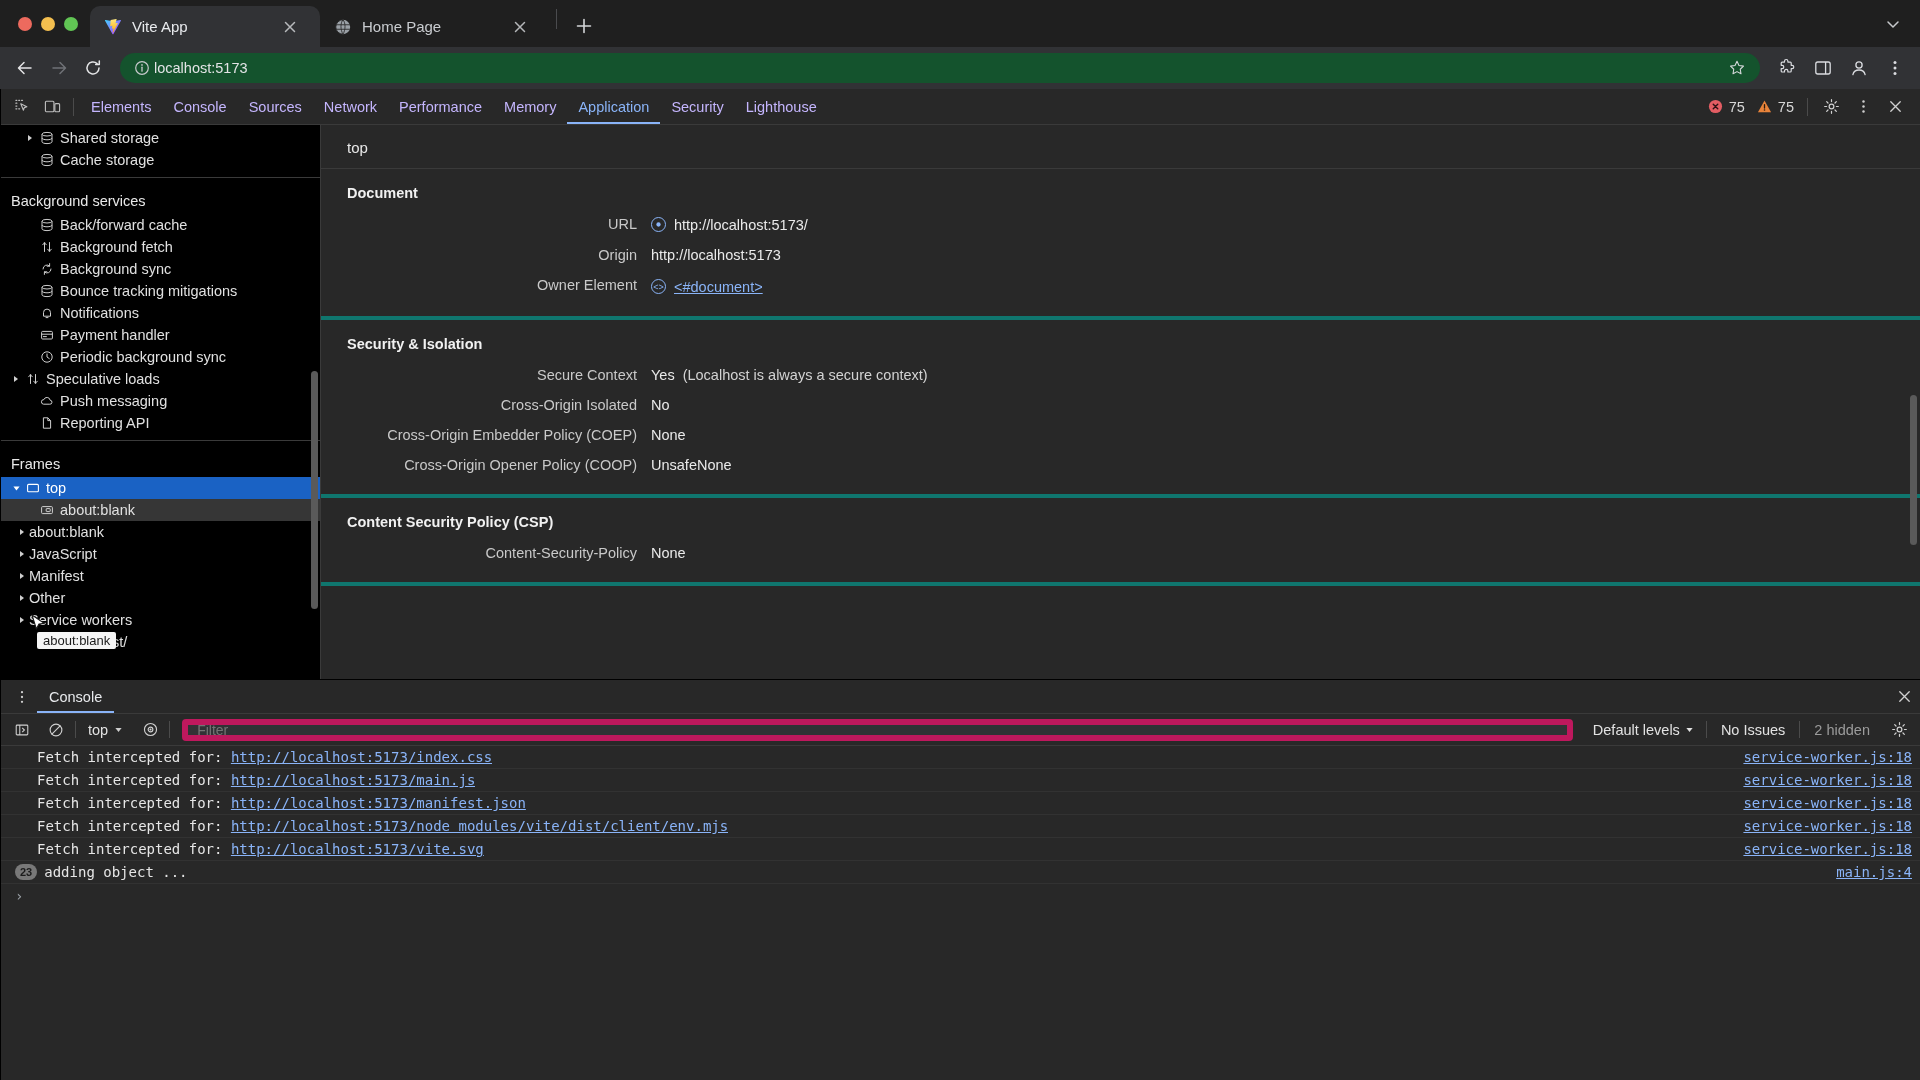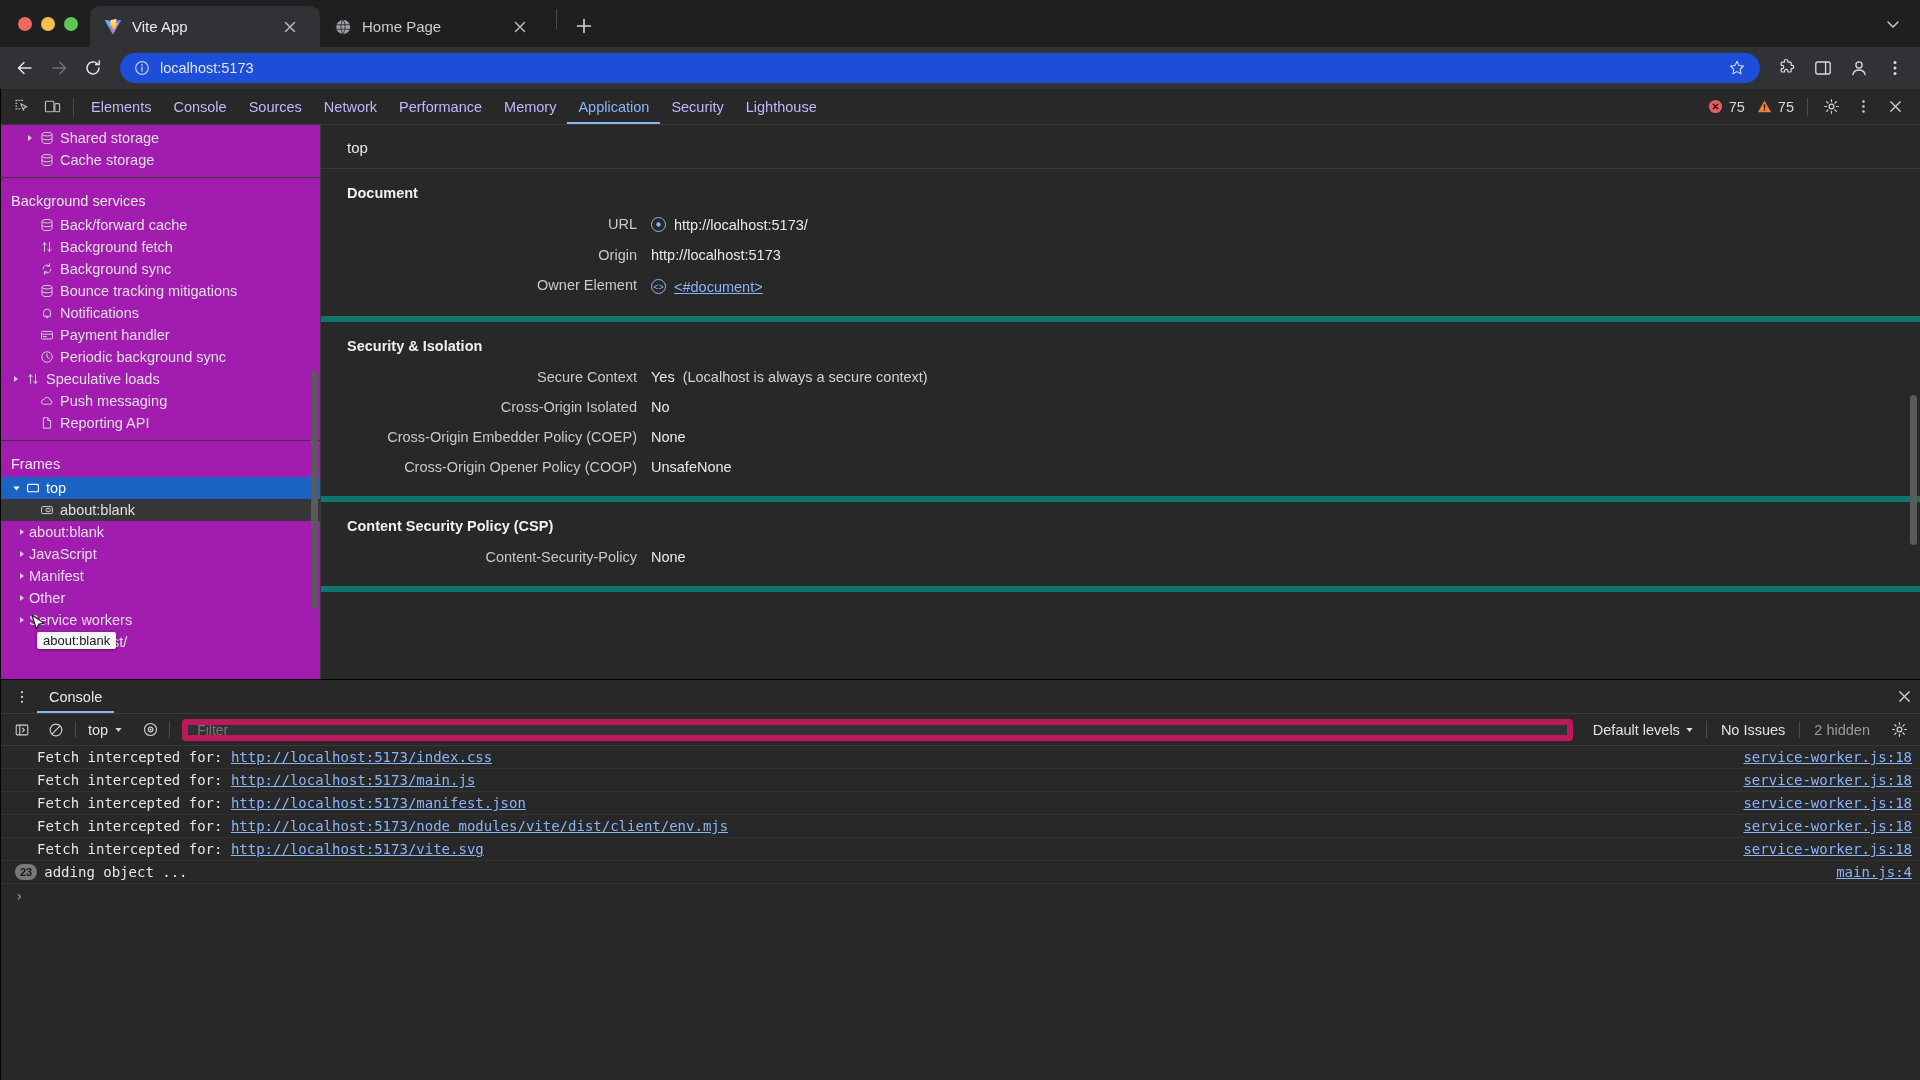--- a/index.html
+++ b/index.html
@@ -34,22 +34,22 @@
   .tab-sep { width: 1px; height: 20px; background: #4a4b4e; align-self: center; margin: 0 6px 10px 6px; }
   .newtab { width: 34px; height: 34px; margin: 0 0 4px 4px; display: flex; align-items: center; justify-content: center; }
   .chev-right { margin-left: auto; margin-right: 14px; margin-bottom: 10px; width: 26px; height: 26px; display: flex; align-items: center; justify-content: center; }
 
   .toolbar {
     height: 42px; background: #313235; display: flex; align-items: center;
     gap: 4px; padding: 0 10px; flex: none;
   }
   .tb-btn { width: 30px; height: 30px; display: flex; align-items: center; justify-content: center; border-radius: 50%; }
   .omnibox {
-    flex: 1; height: 30px; background: #1d4ed8; border-radius: 16px;
-    display: flex; align-items: center; gap: 10px; padding: 0 14px; margin: 0 8px;
+    flex: 1; height: 30px; background: #14532d; border-radius: 16px;
+    display: flex; align-items: center; gap: 4px; padding: 0 14px; margin: 0 8px;
     color: #e3e4e6; font-size: 14.5px;
   }
   .omni-url { flex: 1; }
   .tb-right { display: flex; align-items: center; gap: 6px; }
 
   
   .content { flex: 1; display: flex; min-height: 0; background: #202124; }
 
   
   .viewport { width: 464px; flex: none; background: #6b7fe0; position: relative; overflow: hidden; }
@@ -95,39 +95,39 @@
     padding: 0 11px; height: 34px; display: flex; align-items: center;
     font-size: 14.5px; color: #c4b5fd; white-space: nowrap;
   }
   .dt-tab.active { color: #8ab4f8; box-shadow: inset 0 -2px 0 #8ab4f8; }
   .dt-right { margin-left: auto; display: flex; align-items: center; gap: 2px; padding-right: 4px; }
   .counter { display: flex; align-items: center; gap: 6px; font-size: 14.5px; color: #d6d6d6; padding: 0 5px; }
 
   
   .dt-main { flex: 1; display: flex; min-height: 0; border-bottom: 1px solid #000; }
   .dt-sidebar {
-    width: 320px; flex: none; background: #a21caf; overflow: hidden;
+    width: 320px; flex: none; background: #000000; overflow: hidden;
     position: relative; border-right: 1px solid #3a3a3a; padding-top: 2px;
   }
   .tree-row {
     display: flex; align-items: center; height: 22px; padding-left: 8px;
     font-size: 14.5px; color: #e0e0e0; white-space: nowrap; position: relative;
   }
   .tree-row.sel { background: #1a62c4; color: #fff; }
   .tree-row.hover { background: #363636; }
   .tw { width: 14px; flex: none; display: flex; align-items: center; justify-content: center; }
   .ti { width: 20px; flex: none; display: flex; align-items: center; justify-content: center; margin-right: 3px; }
   .indent-1 { padding-left: 22px; }
   .section-title { font-size: 14.5px; color: #e8e8e8; padding: 9px 0 5px 10px; }
   .hr { height: 1px; background: #3a3a3a; margin: 6px 0; }
   .sb-scroll { position: absolute; right: 2px; top: 246px; width: 7px; height: 238px; background: #5a5a5a; border-radius: 4px; }
 
   .dt-panel { flex: 1; background: #282828; overflow: hidden; position: relative; min-width: 0; }
   .panel-head { font-size: 15px; color: #e8e8e8; padding: 14px 0 12px 26px; border-bottom: 1px solid #3a3a3a; }
-  .panel-sec { border-bottom: 6px solid #0f766e; padding: 10px 0 14px 0; }
+  .panel-sec { border-bottom: 4px solid #0f766e; padding: 10px 0 14px 0; }
   .panel-sec:last-child { border-bottom: none; }
   .sec-h { font-size: 14.5px; font-weight: 700; color: #f1f1f1; padding: 6px 0 8px 26px; }
   .kv { display: flex; align-items: baseline; padding: 7px 0; font-size: 14.5px; }
   .kv .k { width: 330px; text-align: right; color: #c9c9c9; padding-right: 14px; flex: none; }
   .kv .v { color: #eaeaea; display: flex; align-items: center; gap: 8px; }
   .kv .v .note { color: #d3d3d3; }
   .lnk { color: #8ab4f8; text-decoration: underline; }
   .badge-ico {
     width: 15px; height: 15px; flex: none; border: 1.5px solid #8ab4f8; border-radius: 50%;
     display: inline-flex; align-items: center; justify-content: center; color: #8ab4f8; font-size: 9px;

